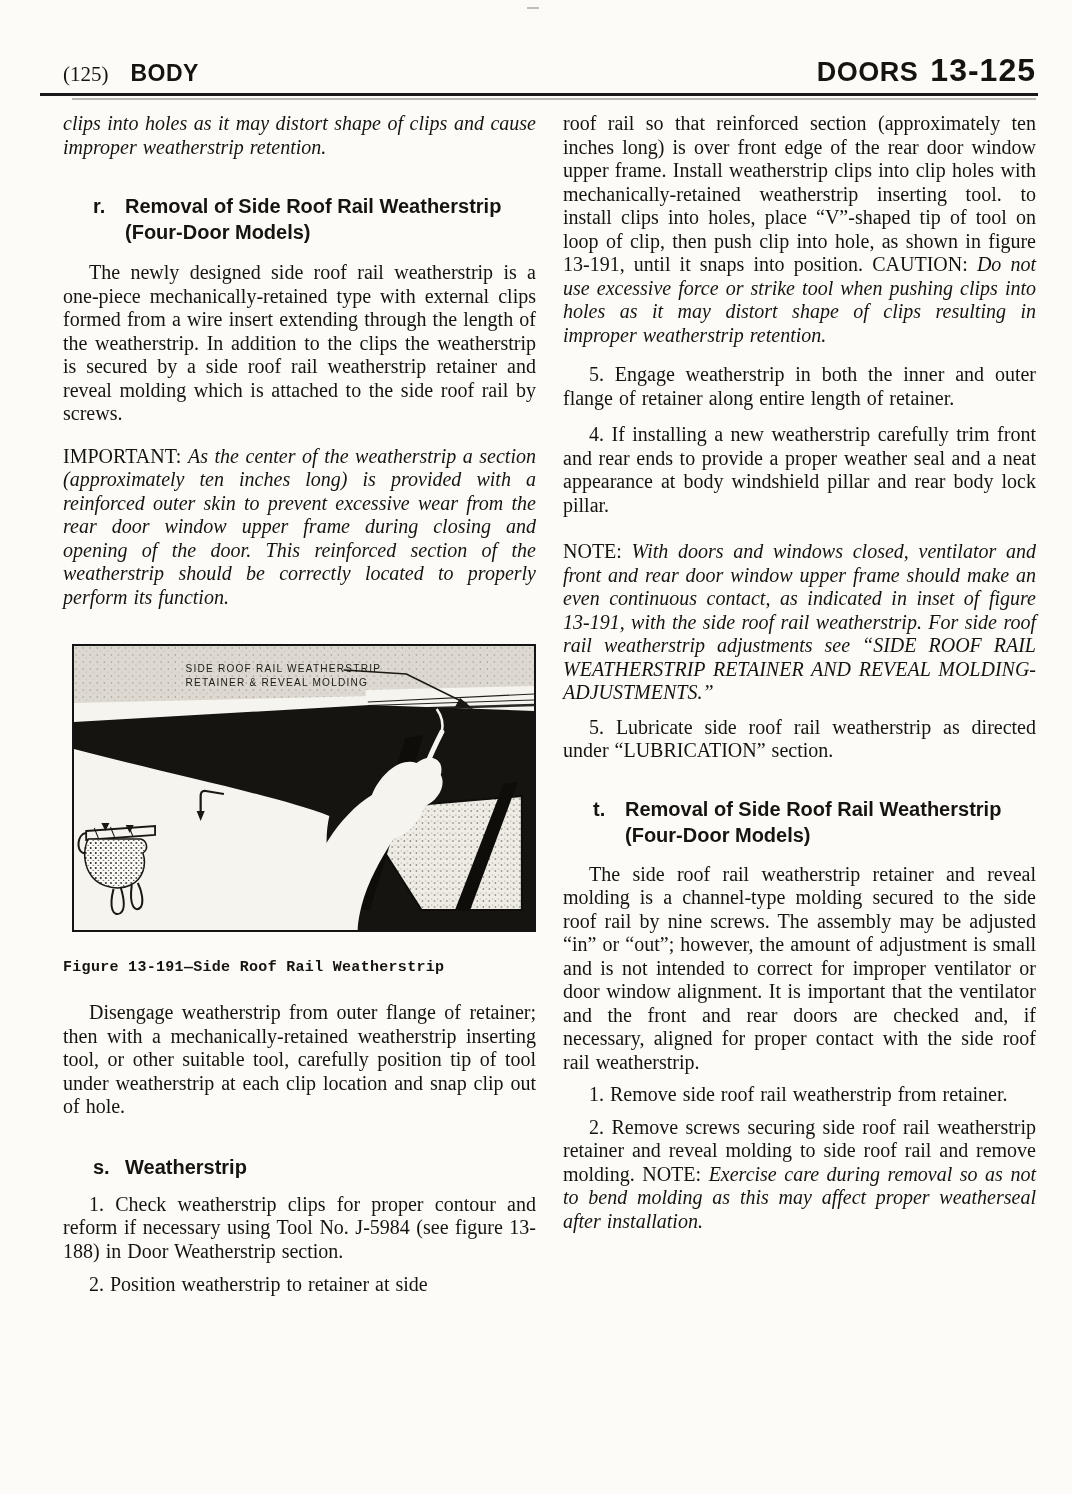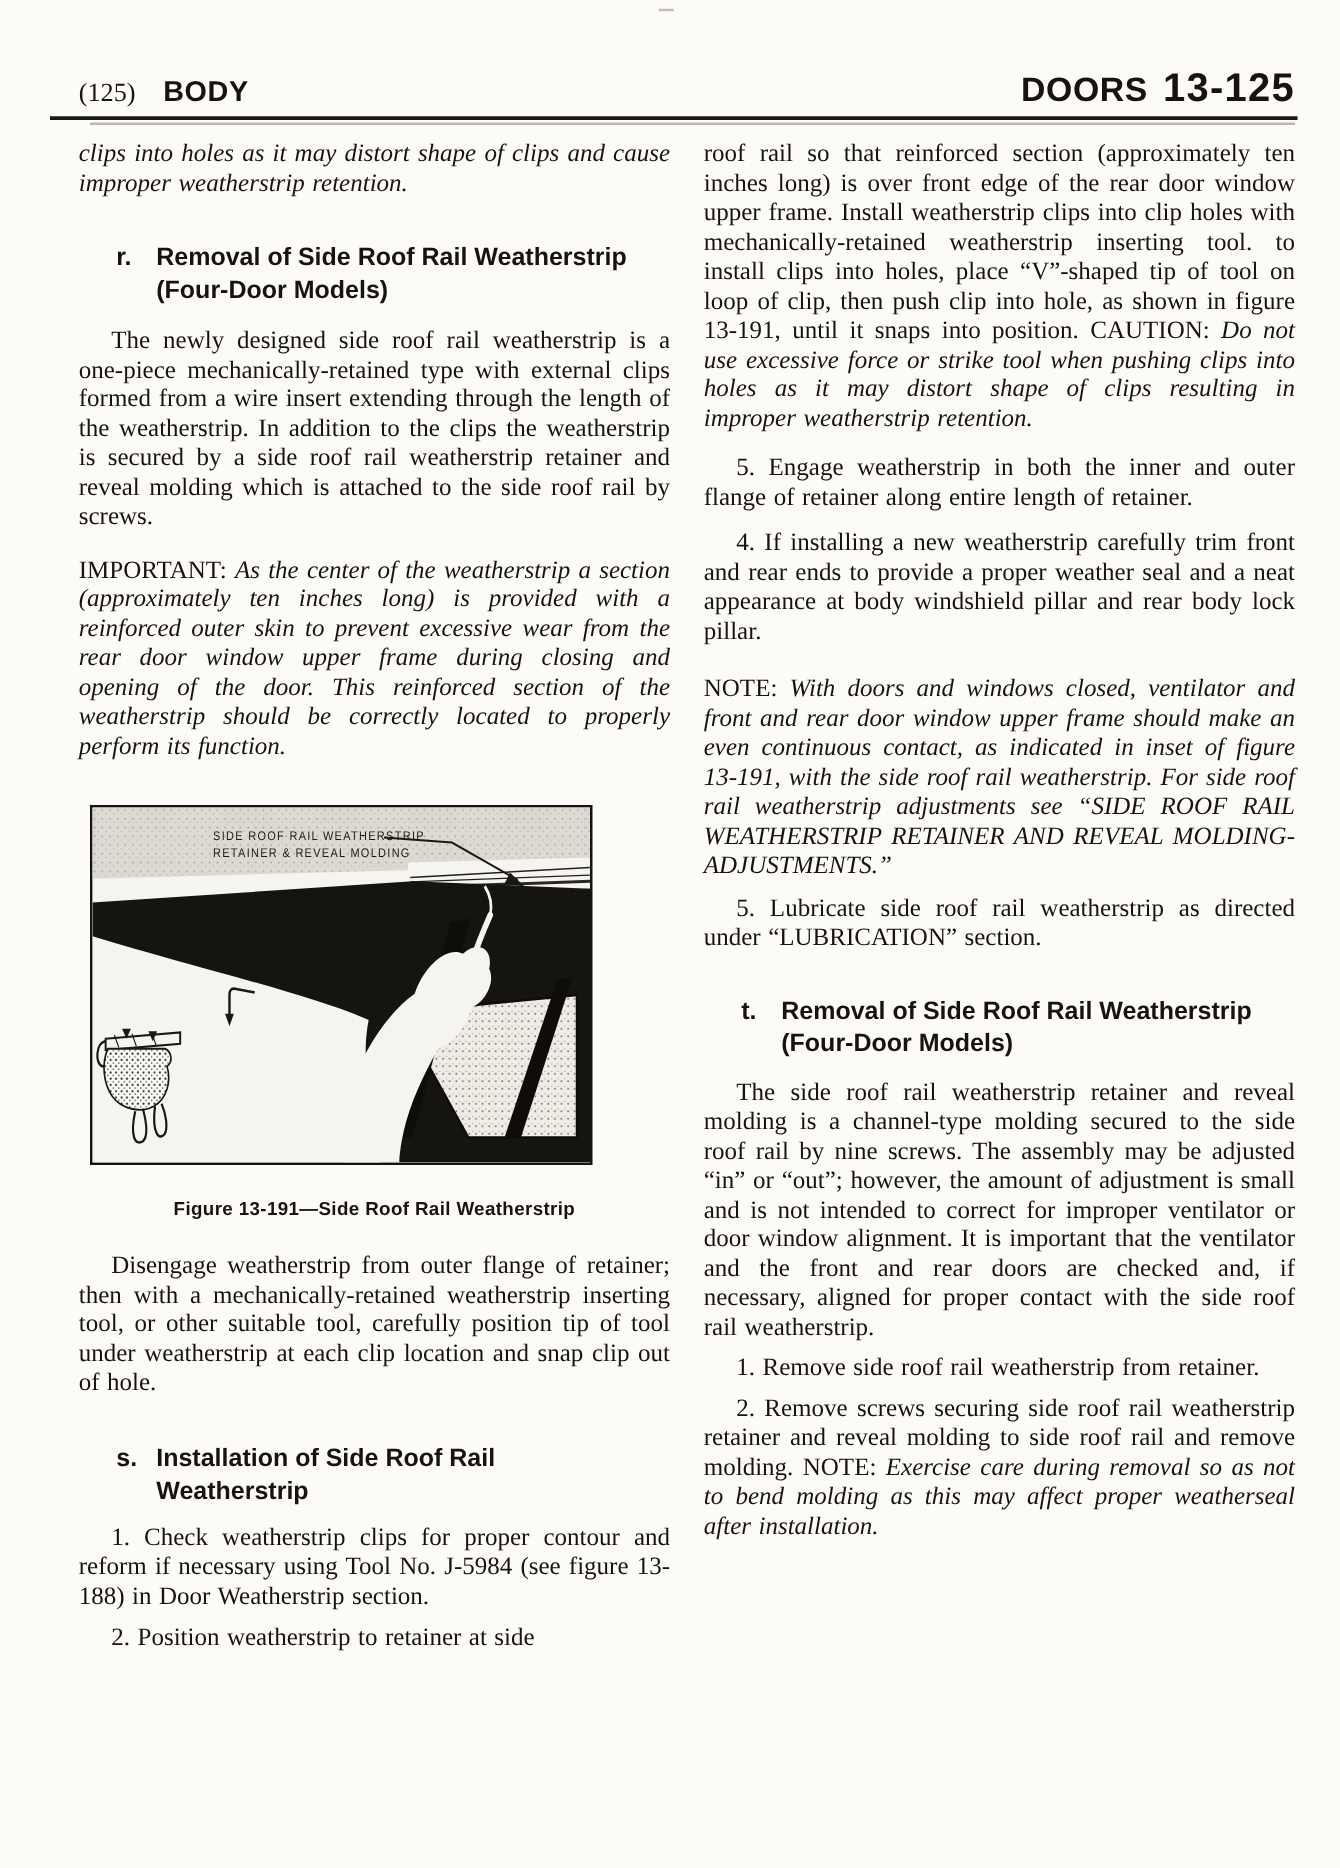--- a/index.html
+++ b/index.html
@@ -22,24 +22,24 @@
   .it{font-style:italic;}
   .subhead{display:flex;margin-left:30px;font-family:"Liberation Sans",sans-serif;font-weight:bold;
            font-size:20px;line-height:26px;}
   .subhead .ltr{width:32px;flex:none;}
   .subhead .shl{display:block;}
   .mb34{margin-bottom:34px;} .mb16{margin-bottom:16px;} .mb19{margin-bottom:19px;}
   .mb35{margin-bottom:35px;} .mb27{margin-bottom:27px;} .mb25{margin-bottom:25px;}
   .mb13{margin-bottom:13px;} .mb10{margin-bottom:10px;} .mb23{margin-bottom:23px;}
   .mb11{margin-bottom:11px;} .mb33{margin-bottom:33px;} .mb15{margin-bottom:15px;}
   .mb9{margin-bottom:9px;}
-  .figbox{margin-left:9px;width:402px;height:288px;border:2px solid #141414;box-sizing:border-box;
+  .figbox{margin-left:9px;width:464px;height:288px;border:2px solid #141414;box-sizing:border-box;
           background:#f6f4ee;}
   .figbox svg{display:block;width:100%;height:100%;}
-  .figcap{text-align:center;font-family:Liberation Sans, sans-serif;font-weight:bold;font-size:15px;
+  .figcap{text-align:left;font-family:Liberation Mono, monospace;font-weight:bold;font-size:15px;
           letter-spacing:.3px;}
 </style>
 </head>
 <body>
 
 <div class="page">
 
   <div class="artifact"></div>
 
   <div class="hdr">
@@ -148,21 +148,20 @@
         </svg>
       </div>
 
       <div class="figcap mb25">Figure 13-191—Side Roof Rail Weatherstrip</div>
 
       <p class="ind mb35">Disengage weatherstrip from outer flange of retainer; then with a mechanically-retained weatherstrip inserting tool, or other suitable tool, carefully position tip of tool under weatherstrip at each clip location and snap clip out of hole.</p>
 
       <div class="subhead mb13">
         <span class="ltr">s.</span>
         <span class="subhead-text">
-          <span class="shl">Installation of Side Roof Rail</span>
           <span class="shl">Weatherstrip</span>
         </span>
       </div>
 
       <p class="ind mb10">1. Check weatherstrip clips for proper contour and reform if necessary using Tool No. J-5984 (see figure 13-188) in Door Weatherstrip section.</p>
       <p class="ind">2. Position weatherstrip to retainer at side</p>
     </div>
 
     <div class="col">
 

